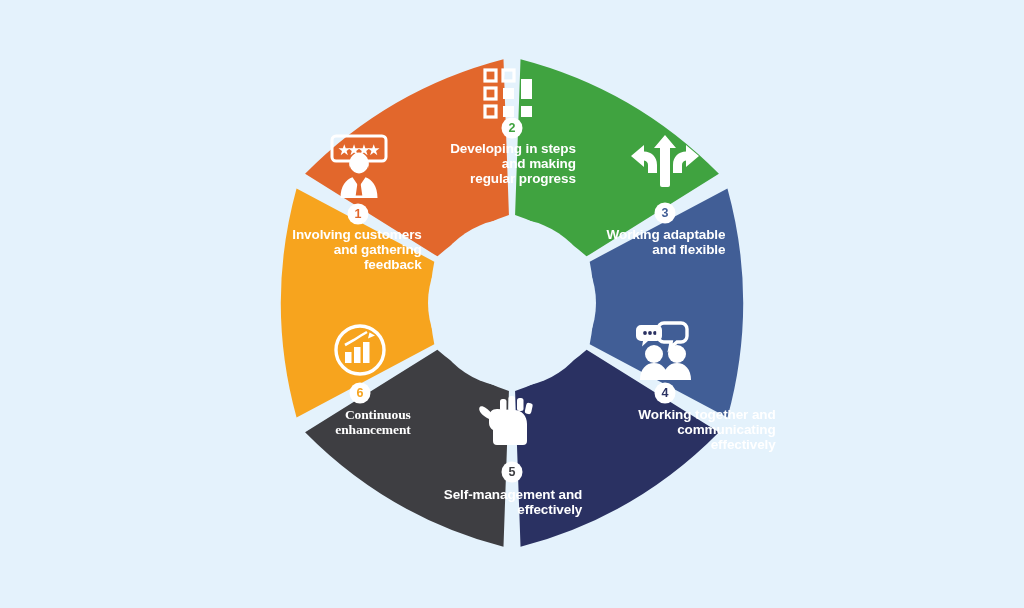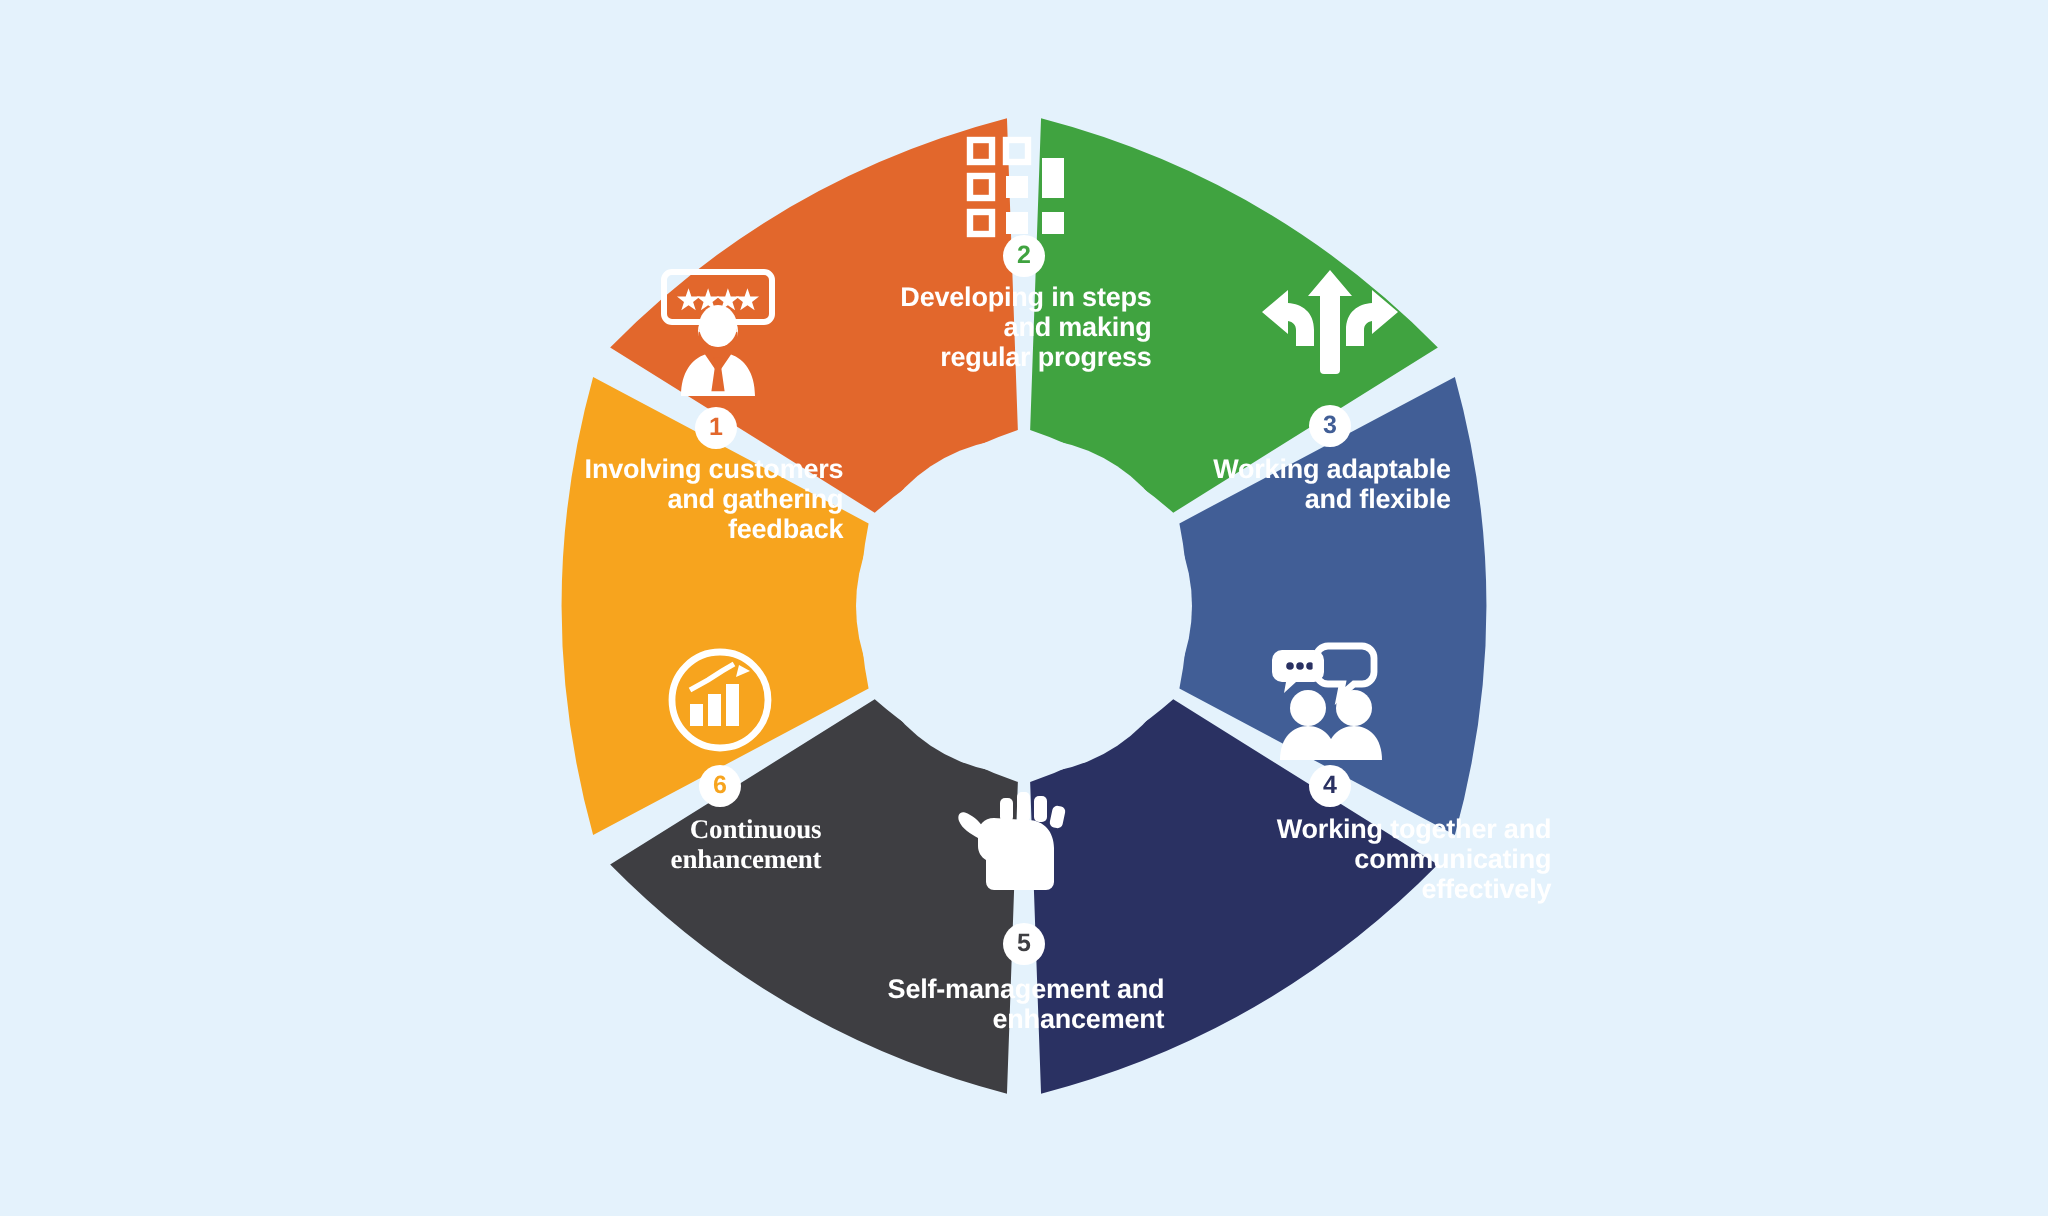--- a/index.html
+++ b/index.html
@@ -150,18 +150,18 @@
 regular progress</div>
       <div class="seg-badge" style="left: 665px; top: 213px; color: rgb(65, 94, 150);">3</div>
       <div class="seg-label" style="left: 666px; top: 227px;">Working adaptable
 and flexible</div>
       <div class="seg-badge" style="left: 665px; top: 393px; color: rgb(42, 49, 98);">4</div>
       <div class="seg-label" style="left: 659px; top: 407px; margin-left: 48px;">Working together and
 communicating
 effectively</div>
       <div class="seg-badge" style="left: 512px; top: 472px; color: rgb(62, 62, 66);">5</div>
       <div class="seg-label" style="left: 513px; top: 487px;">Self-management and
-enhancement</div>
+effectively</div>
       <div class="seg-badge" style="left: 360px; top: 393px; color: rgb(247, 164, 30);">6</div>
       <div class="seg-label" style="left: 373px; top: 407px; font-family: Liberation Serif, serif;">Continuous
 enhancement</div>
     </div>
 </div>
 
 </body></html>

